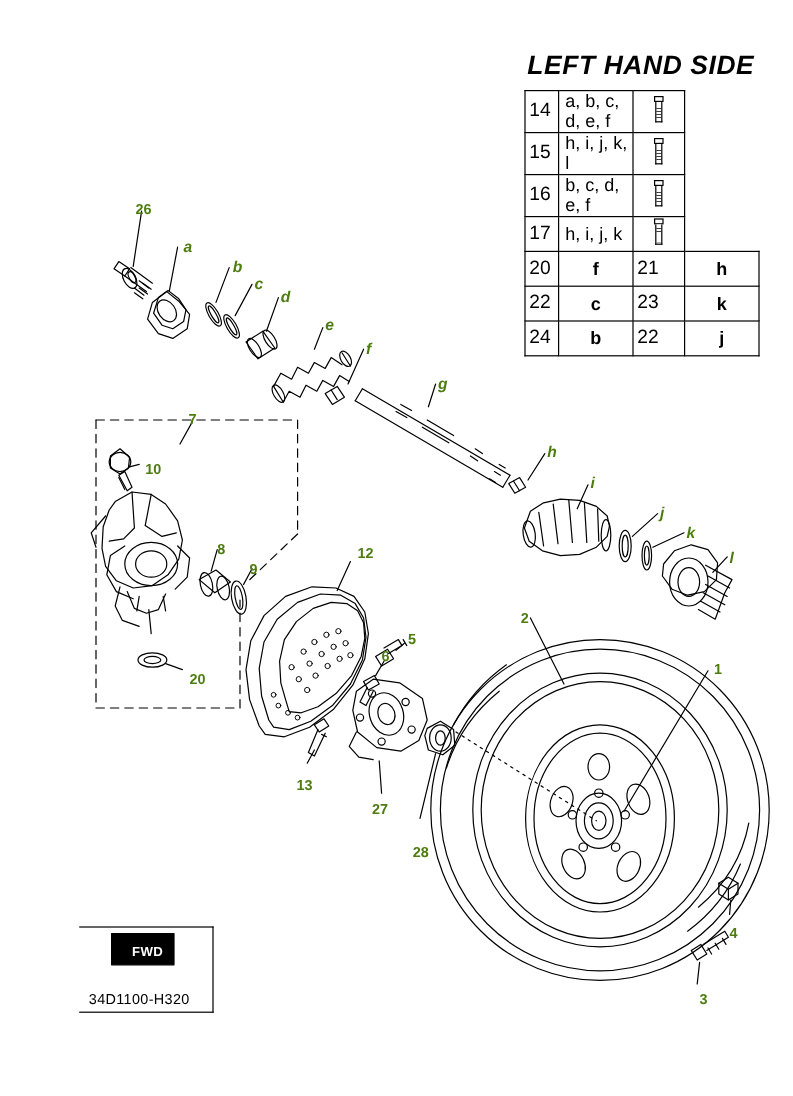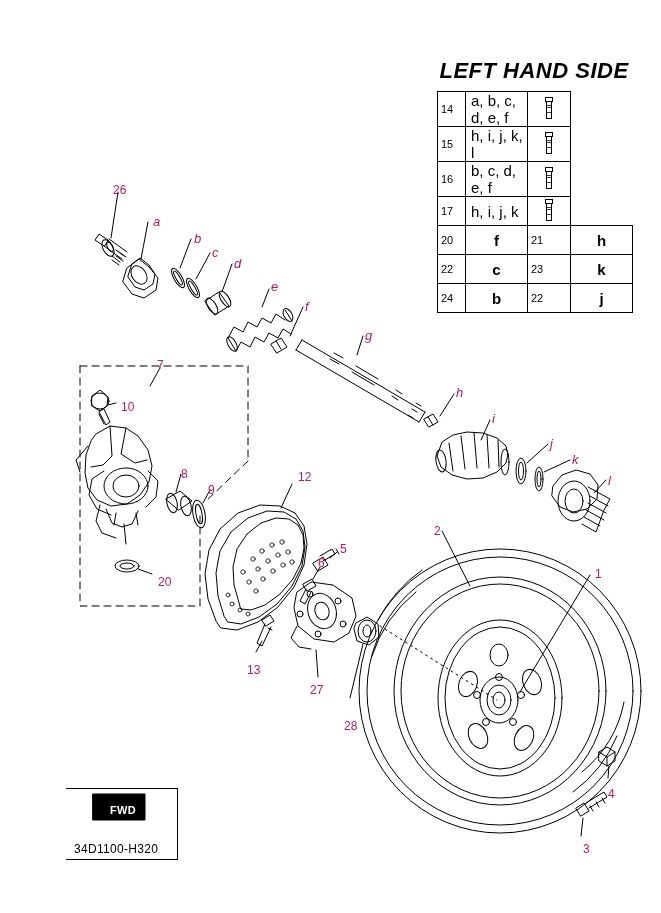--- a/index.html
+++ b/index.html
@@ -10,21 +10,21 @@
   body {
     width: 661px;
     height: 913px;
     position: relative;
     font-family: "Liberation Sans", sans-serif;
     color: #000000;
     overflow: hidden;
   }
   #stage {
     position: absolute;
-    left: 0; top: 16px;
+    left: 0; top: 0;
     width: 661px;
     height: 651px;
   }
   svg.art {
     position: absolute;
     left: 0; top: 0;
     width: 661px;
     height: 913px;
   }
   
@@ -51,21 +51,21 @@
   }
   .legend td {
     border: 1px solid #000;
     height: 28px;
     padding: 0 4px;
     font-size: 15px;
     vertical-align: middle;
   }
   .legend td.num {
     width: 20px;
-    font-size: 11px;
+    font-size: 16px;
     text-align: left;
     padding-left: 3px;
   }
   .legend td.items {
     font-size: 15px;
     text-align: left;
     padding-left: 5px;
   }
   .legend td.ctr {
     text-align: center;
@@ -109,23 +109,24 @@
     background:
       repeating-linear-gradient(to bottom,
         #000 0px, #000 0.6px, transparent 0.6px, transparent 2.4px);
     opacity: 0.75;
   }
   
   .lbl {
     position: absolute;
     font-size: 12px;
     font-family: "Liberation Sans", sans-serif;
-    color: #be185d;
+    color: #4d7c0f;
     white-space: nowrap;
     line-height: 1;
+    font-weight: bold;
   }
   .lbl.italic {
     font-style: italic;
     font-size: 13px;
   }
   
   .fwd {
     position: absolute;
     left: 92px;
     top: 782px;

